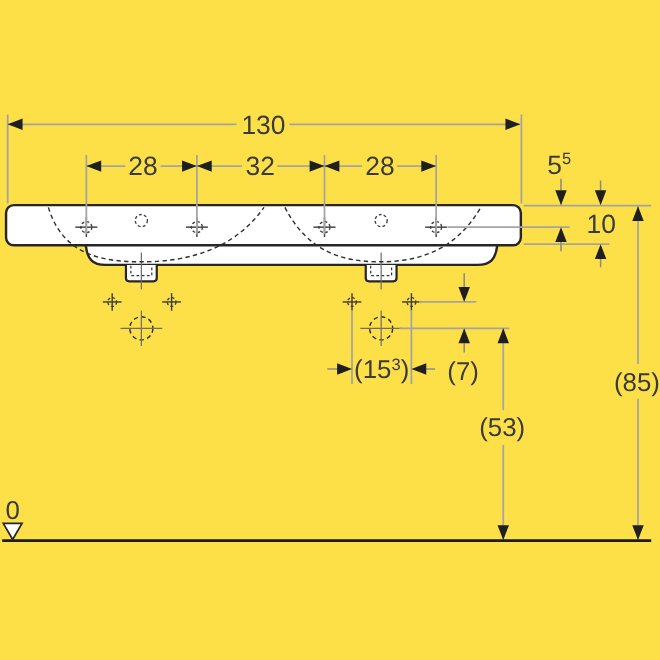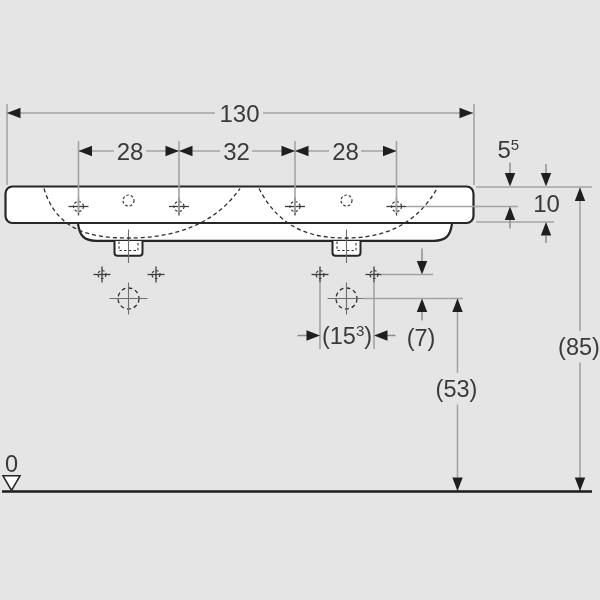--- a/index.html
+++ b/index.html
@@ -1,16 +1,16 @@
 <!DOCTYPE html>
 <html><head>
 <meta charset="utf-8">
 <style>
   html,body{margin:0;padding:0;background:#ffffff;}
-  .stage{position:relative;width:600px;height:600px;background:#e5e5e5;overflow:hidden;
+  .stage{position:relative;width:600px;height:600px;background:#fde047;overflow:hidden;
          font-family:"Liberation Sans", sans-serif;}
   svg{display:block;}
   text{fill:#3a3a3a;font-family:"Liberation Sans", sans-serif;font-size:24px;}
   .t23{font-size:23.5px;}
   .sup{font-size:15px;}
   .outline{stroke:#262626;stroke-width:2.2;fill:#ffffff;}
   .outline-thin{stroke:#262626;stroke-width:2;fill:#ffffff;}
   .dash{stroke:#2e2e2e;stroke-width:1.3;fill:none;stroke-dasharray:4 3;}
   .hole{stroke:#3d3d3d;stroke-width:1.3;fill:none;}
   .holedash{stroke:#3d3d3d;stroke-width:1.2;fill:none;stroke-dasharray:2.6 2;}

